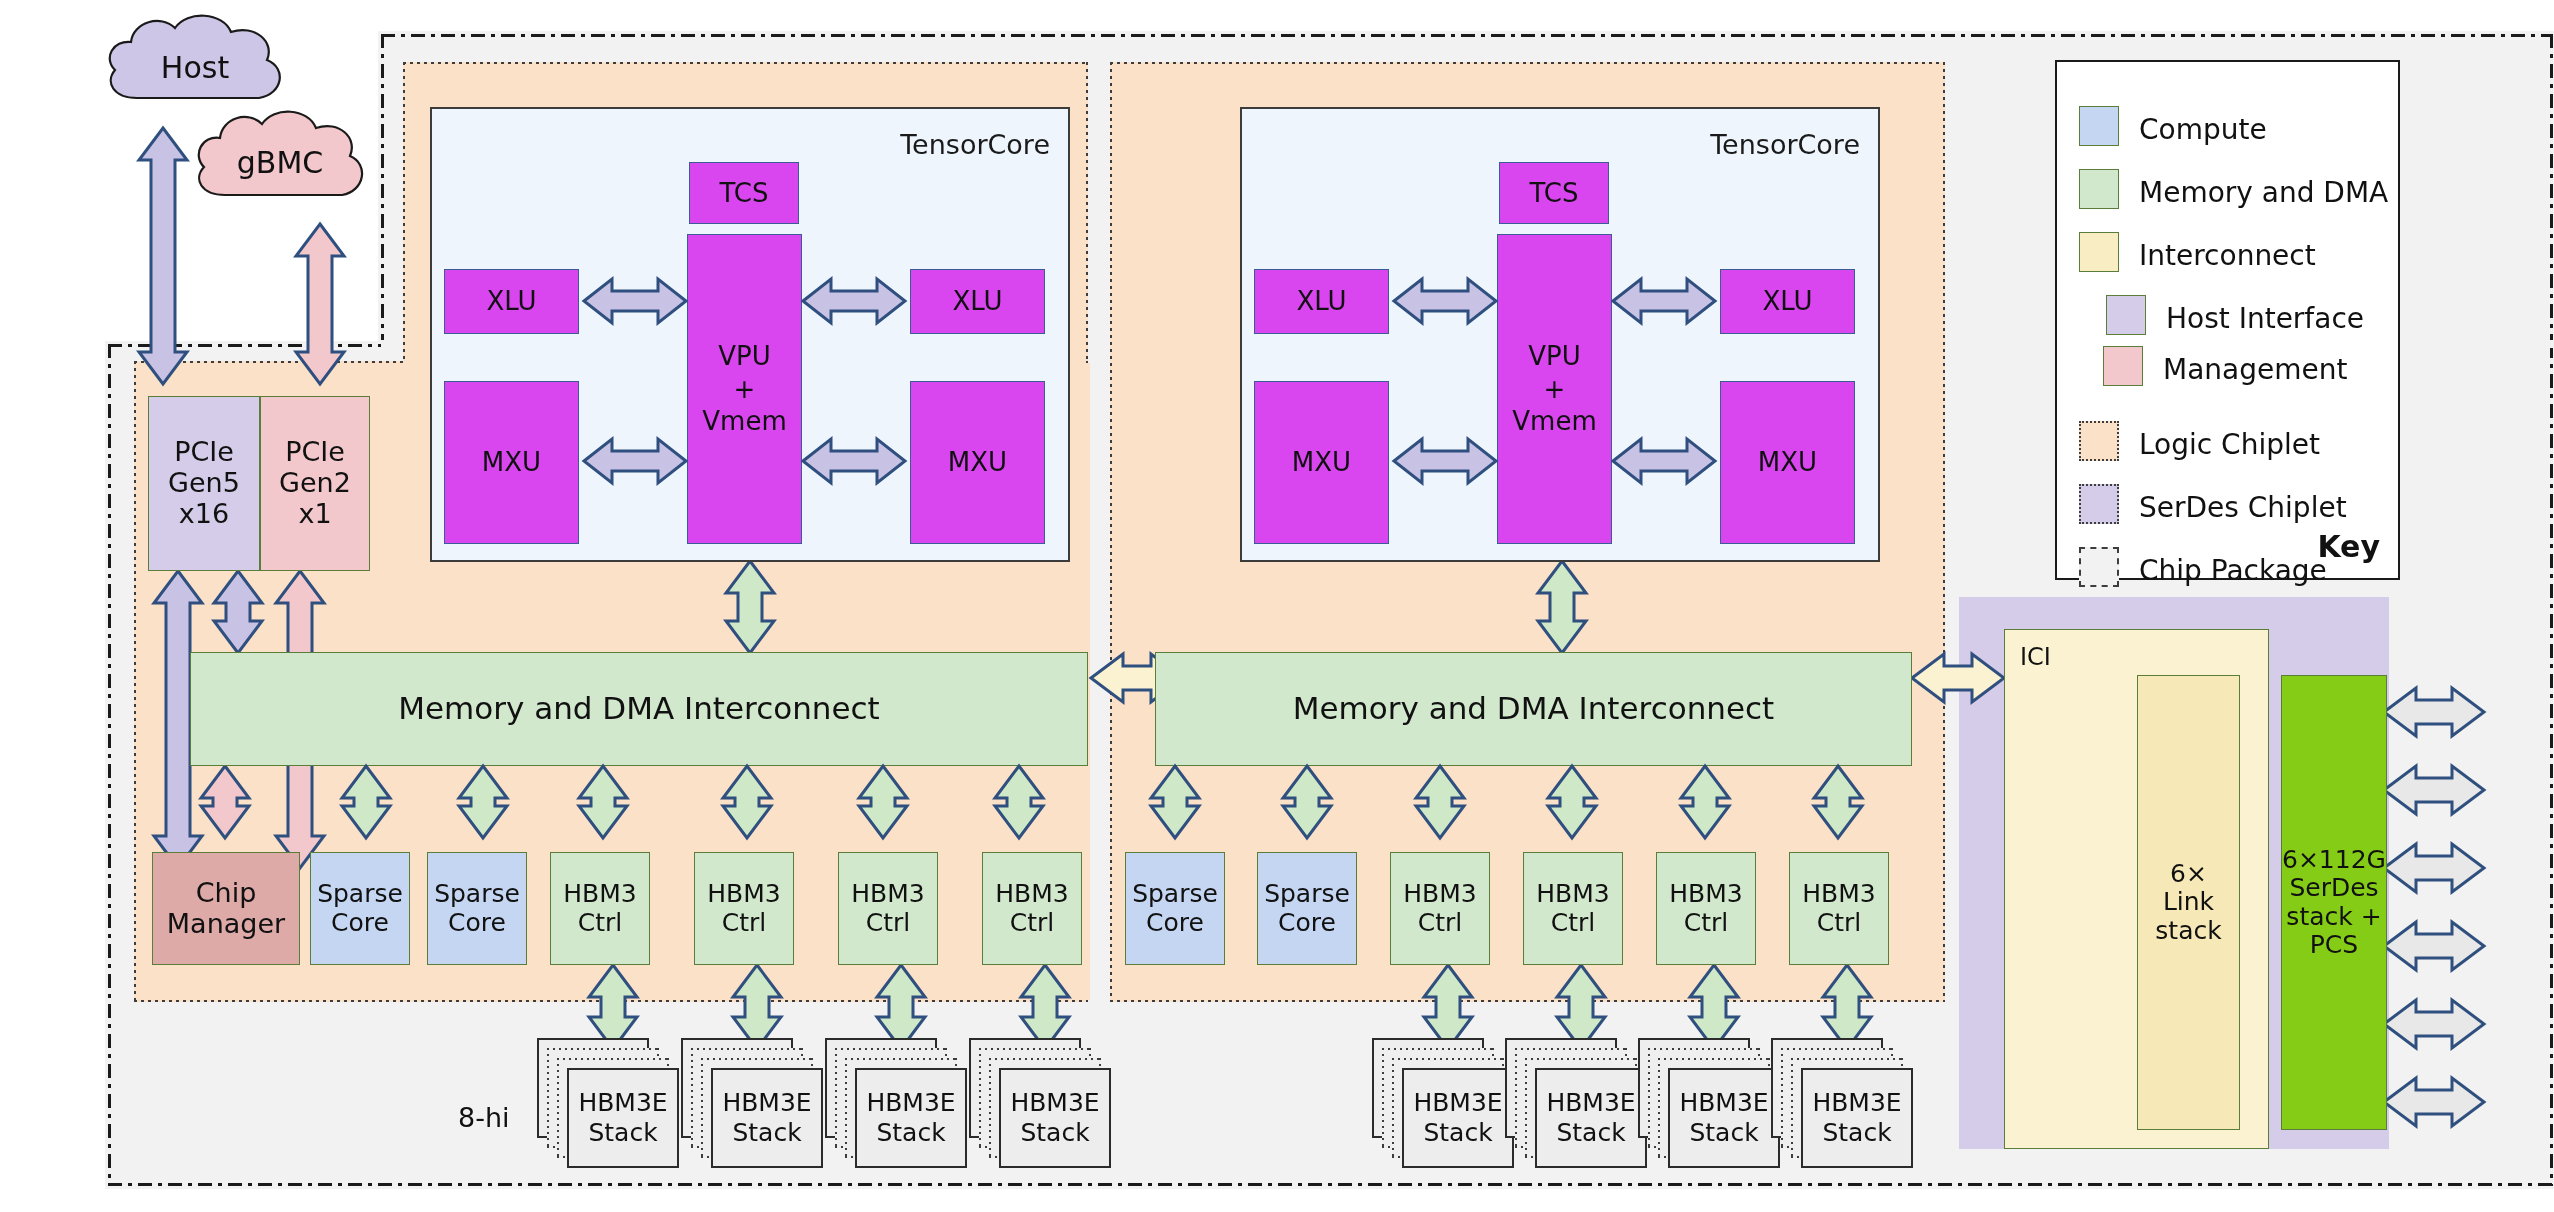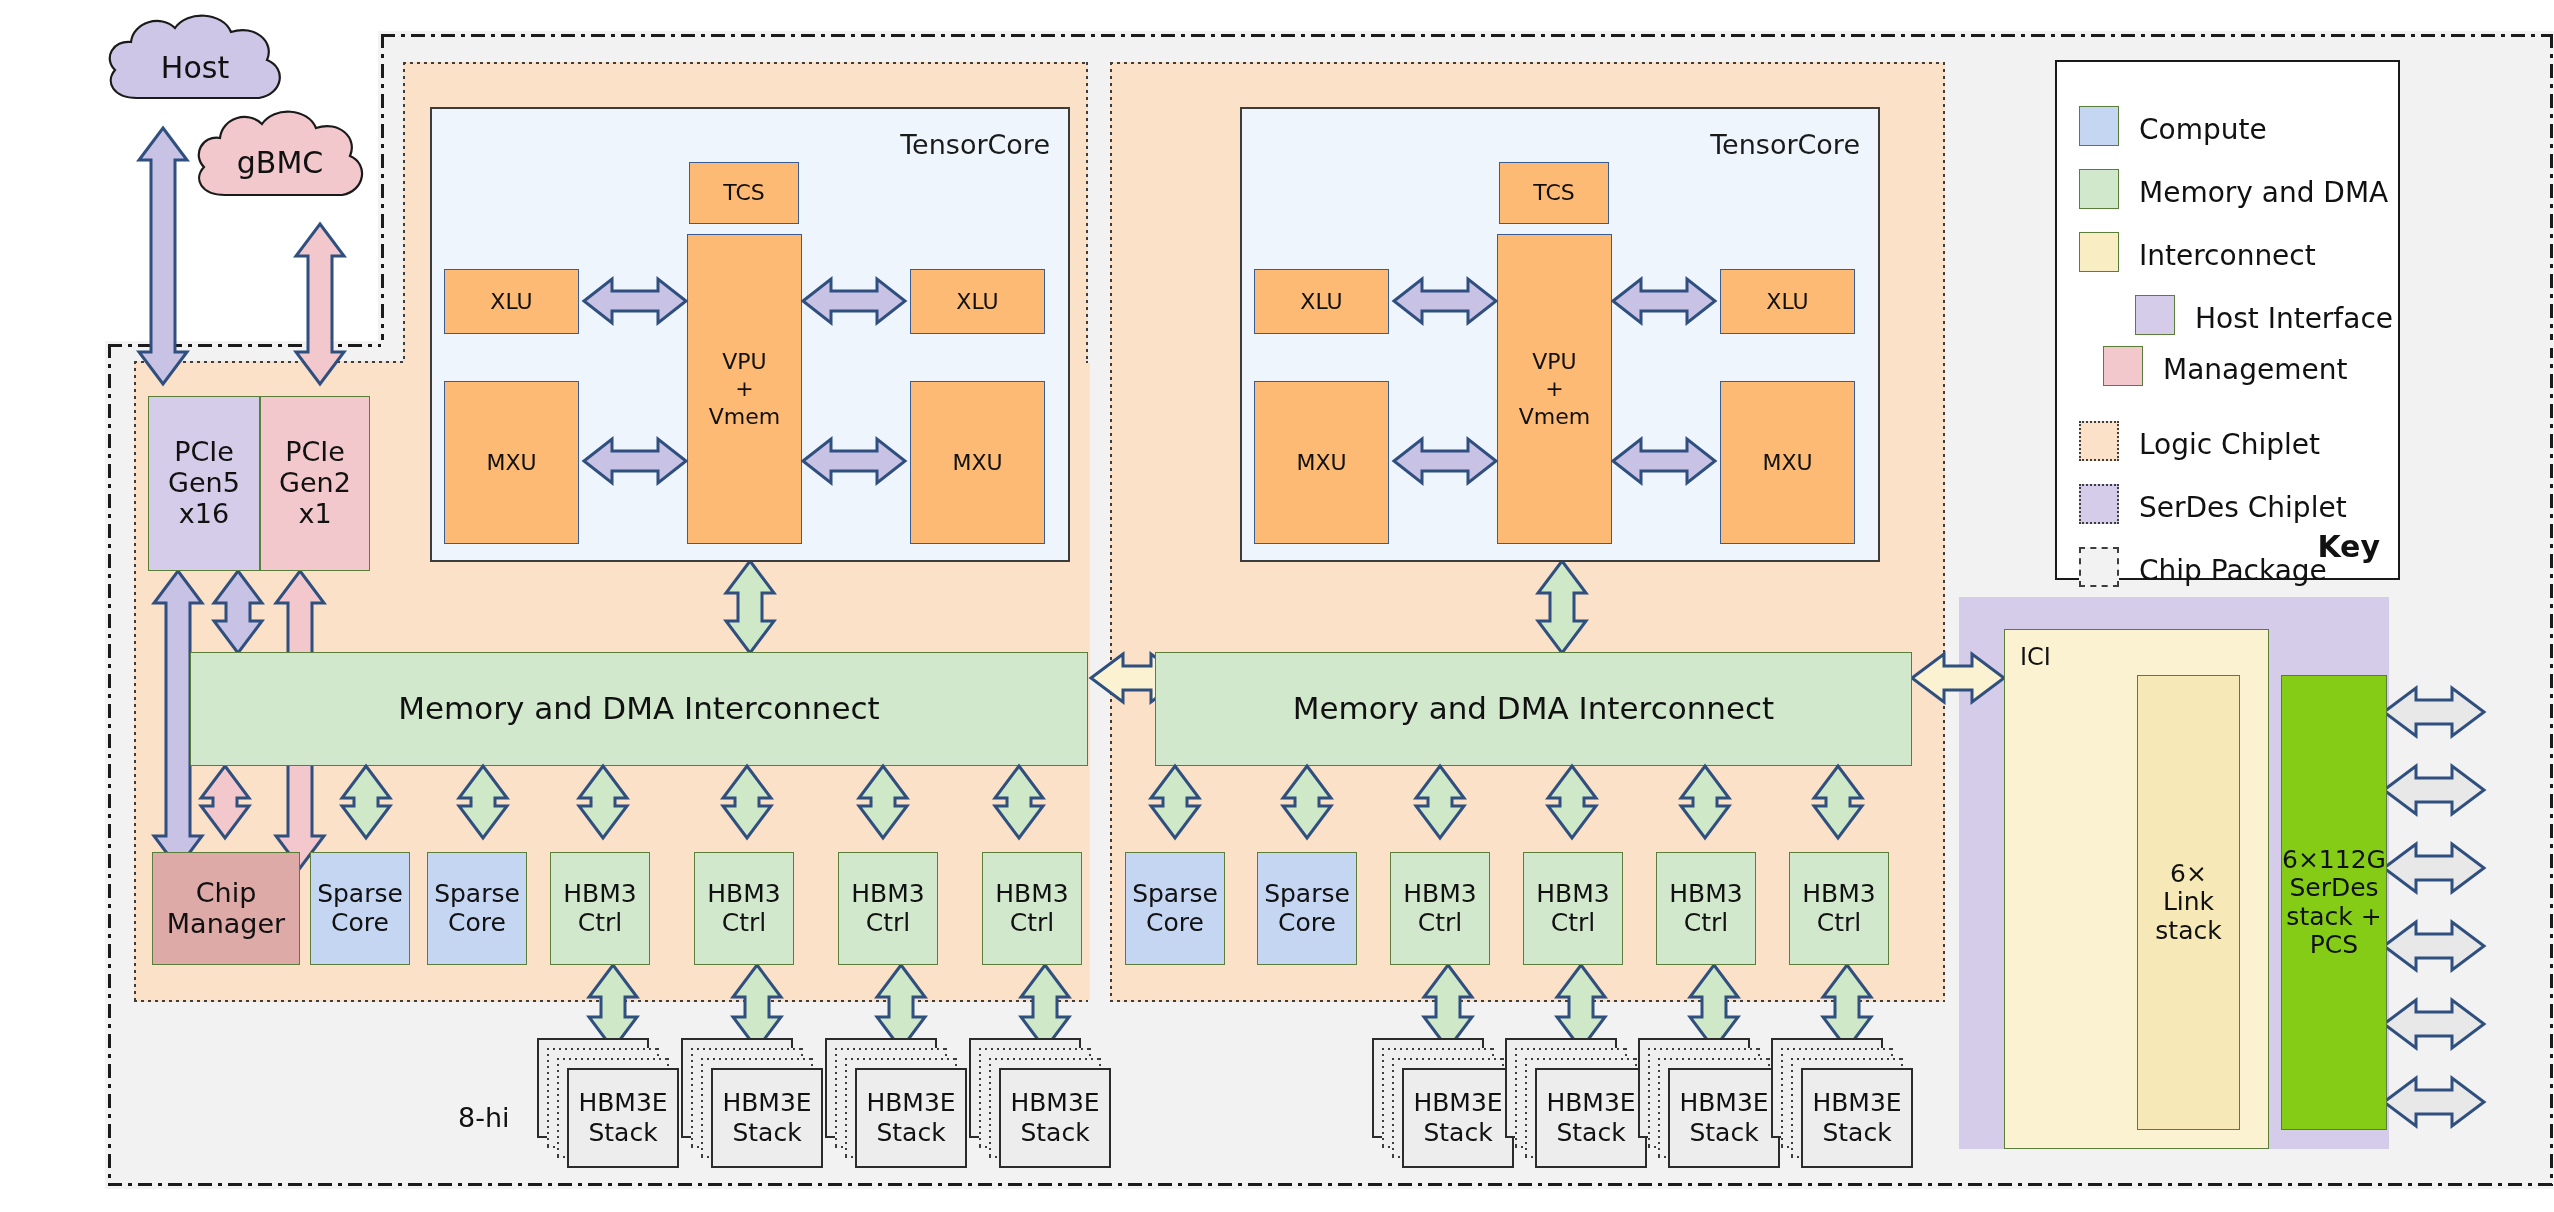--- a/index.html
+++ b/index.html
@@ -44,22 +44,22 @@
   .blk-inter-light{background:#fbf2d2;border-color:#5a7d3a;}
   .blk-host{background:#d4cce8;border-color:#5a7d3a;}
   .blk-mgmt{background:#f2c8cc;border-color:#5a7d3a;}
   .blk-mgmt-dark{background:#ddaaa8;border-color:#5a7d3a;}
   .blk-serdes{background:#84cc16;border-color:#5a7d3a;}
 
   .tensorcore{
     background:#eef5fd;border:2px solid #3c3c3c;position:absolute;box-sizing:border-box;
   }
   .tc-label{position:absolute;font-size:27px;color:#1a1a1a;}
-  .tc-blk{position:absolute;box-sizing:border-box;background:#fdba74;border:1.6px solid #3a5d96;
-          display:flex;align-items:center;justify-content:center;text-align:center;font-size:22px;color:#111;line-height:1.25;}
+  .tc-blk{position:absolute;box-sizing:border-box;background:#d946ef;border:1.6px solid #3a5d96;
+          display:flex;align-items:center;justify-content:center;text-align:center;font-size:26px;color:#111;line-height:1.25;}
 
   .hbm-stack-wrap{position:absolute;}
   .hbm-back{position:absolute;border:2px solid #2b2b2b;background:#eeeeee;box-sizing:border-box;}
   .hbm-mid{position:absolute;background:#efefef;box-sizing:border-box;
      background-image:
       repeating-linear-gradient(90deg,#3d3d3d 0 2px,transparent 2px 6px),
       repeating-linear-gradient(90deg,#3d3d3d 0 2px,transparent 2px 6px),
       repeating-linear-gradient(180deg,#3d3d3d 0 2px,transparent 2px 6px),
       repeating-linear-gradient(180deg,#3d3d3d 0 2px,transparent 2px 6px);
      background-size:100% 2px,100% 2px,2px 100%,2px 100%;
@@ -409,21 +409,21 @@
       <span class="key-txt">Compute</span>
     </div>
     <div class="key-row" style="left:22px;top:83px;">
       <span class="key-sw" style="background:#d2e8cd;border:1.6px solid #5a7d3a;"></span>
       <span class="key-txt">Memory and DMA</span>
     </div>
     <div class="key-row" style="left:22px;top:146px;">
       <span class="key-sw" style="background:#f9edc4;border:1.6px solid #5a7d3a;"></span>
       <span class="key-txt">Interconnect</span>
     </div>
-    <div class="key-row" style="left:34px;top:209px;padding-left:44px;">
+    <div class="key-row" style="left:5px;top:209px;padding-left:44px;">
       <span class="key-sw" style="background:#d4cce8;border:1.6px solid #5a7d3a;"></span>
       <span class="key-txt">Host Interface</span>
     </div>
     <div class="key-row" style="left:22px;top:260px;padding-left:24px;">
       <span class="key-sw" style="background:#f2c8cc;border:1.6px solid #5a7d3a;"></span>
       <span class="key-txt">Management</span>
     </div>
     <div class="key-row" style="left:22px;top:335px;">
       <span class="key-sw" style="background:#fae1c8;border:2px dotted #3d3d3d;"></span>
       <span class="key-txt">Logic Chiplet</span>

